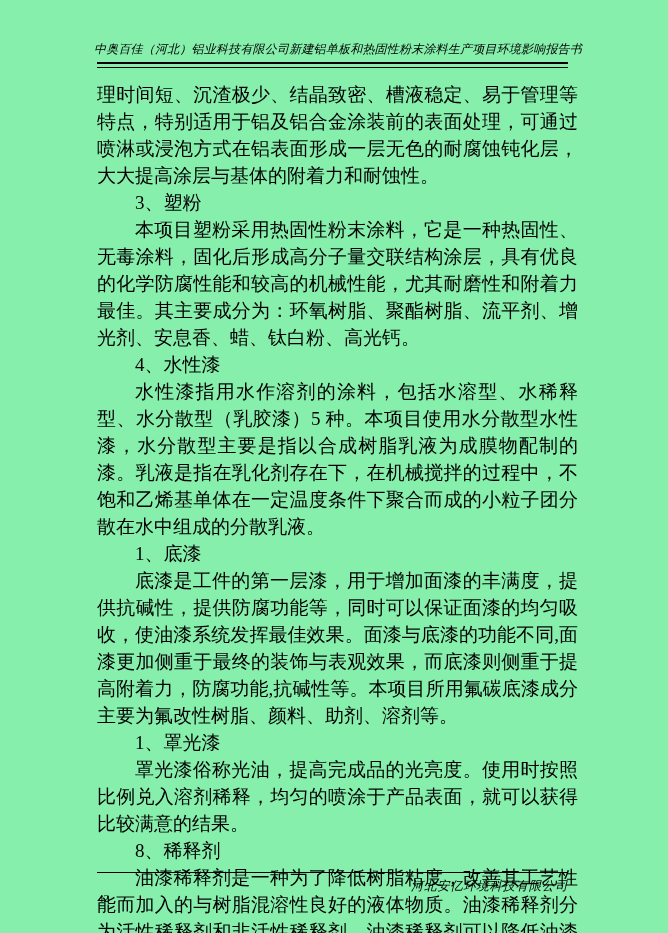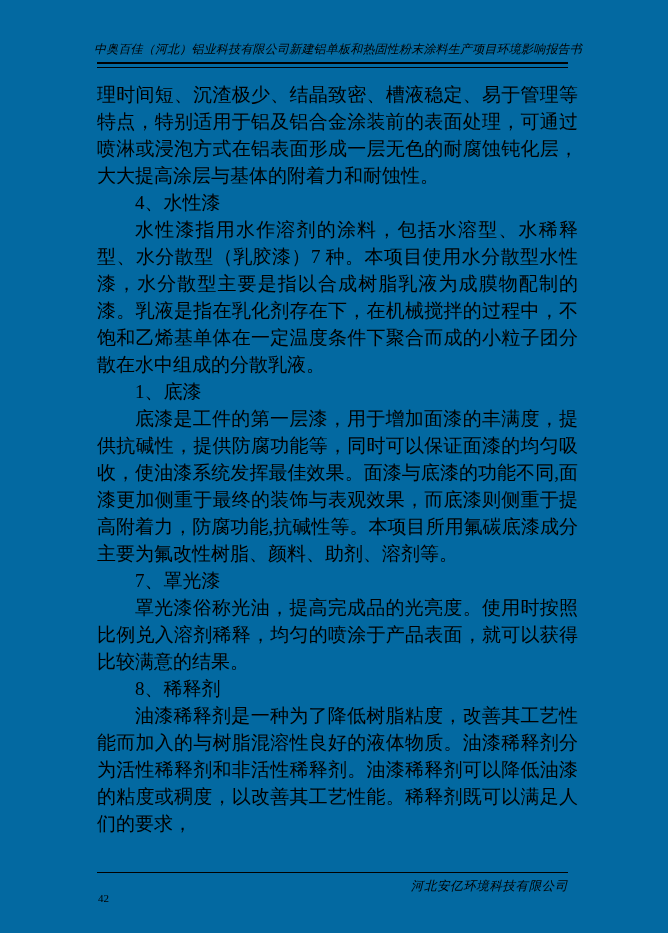--- a/index.html
+++ b/index.html
@@ -4,21 +4,21 @@
 <style>
   html, body {
     margin: 0;
     padding: 0;
     background: #ffffff;
   }
   .page {
     position: relative;
     width: 668px;
     height: 933px;
-    background: #0369a1;
+    background: #86efac;
     color: #000000;
     font-family: "Liberation Serif", "DejaVu Serif", serif;
     overflow: hidden;
   }
   
   .header-title {
     position: absolute;
     left: 94px;
     top: 41px;
     width: 480px;
@@ -87,25 +87,27 @@
 <body>
 
 <div class="page">
 
   <div class="header-title">中奥百佳（河北）铝业科技有限公司新建铝单板和热固性粉末涂料生产项目环境影响报告书</div>
 
   <div class="header-rule"></div>
 
   <div class="doc-body">
     <p class="cont">理时间短、沉渣极少、结晶致密、槽液稳定、易于管理等特点，特别适用于铝及铝合金涂装前的表面处理，可通过喷淋或浸泡方式在铝表面形成一层无色的耐腐蚀钝化层，大大提高涂层与基体的附着力和耐蚀性。</p>
+    <p>3、塑粉</p>
+    <p>本项目塑粉采用热固性粉末涂料，它是一种热固性、无毒涂料，固化后形成高分子量交联结构涂层，具有优良的化学防腐性能和较高的机械性能，尤其耐磨性和附着力最佳。其主要成分为：环氧树脂、聚酯树脂、流平剂、增光剂、安息香、蜡、钛白粉、高光钙。</p>
     <p>4、水性漆</p>
-    <p>水性漆指用水作溶剂的涂料，包括水溶型、水稀释型、水分散型（乳胶漆）7 种。本项目使用水分散型水性漆，水分散型主要是指以合成树脂乳液为成膜物配制的漆。乳液是指在乳化剂存在下，在机械搅拌的过程中，不饱和乙烯基单体在一定温度条件下聚合而成的小粒子团分散在水中组成的分散乳液。</p>
+    <p>水性漆指用水作溶剂的涂料，包括水溶型、水稀释型、水分散型（乳胶漆）5 种。本项目使用水分散型水性漆，水分散型主要是指以合成树脂乳液为成膜物配制的漆。乳液是指在乳化剂存在下，在机械搅拌的过程中，不饱和乙烯基单体在一定温度条件下聚合而成的小粒子团分散在水中组成的分散乳液。</p>
     <p>1、底漆</p>
     <p>底漆是工件的第一层漆，用于增加面漆的丰满度，提供抗碱性，提供防腐功能等，同时可以保证面漆的均匀吸收，使油漆系统发挥最佳效果。面漆与底漆的功能不同,面漆更加侧重于最终的装饰与表观效果，而底漆则侧重于提高附着力，防腐功能,抗碱性等。本项目所用氟碳底漆成分主要为氟改性树脂、颜料、助剂、溶剂等。</p>
-    <p>7、罩光漆</p>
+    <p>1、罩光漆</p>
     <p>罩光漆俗称光油，提高完成品的光亮度。使用时按照比例兑入溶剂稀释，均匀的喷涂于产品表面，就可以获得比较满意的结果。</p>
     <p>8、稀释剂</p>
     <p>油漆稀释剂是一种为了降低树脂粘度，改善其工艺性能而加入的与树脂混溶性良好的液体物质。油漆稀释剂分为活性稀释剂和非活性稀释剂。油漆稀释剂可以降低油漆的粘度或稠度，以改善其工艺性能。稀释剂既可以满足人们的要求，</p>
   </div>
 
   <div class="footer-rule"></div>
 
   <div class="page-number">42</div>
 
   <div class="footer-company">河北安亿环境科技有限公司</div>

